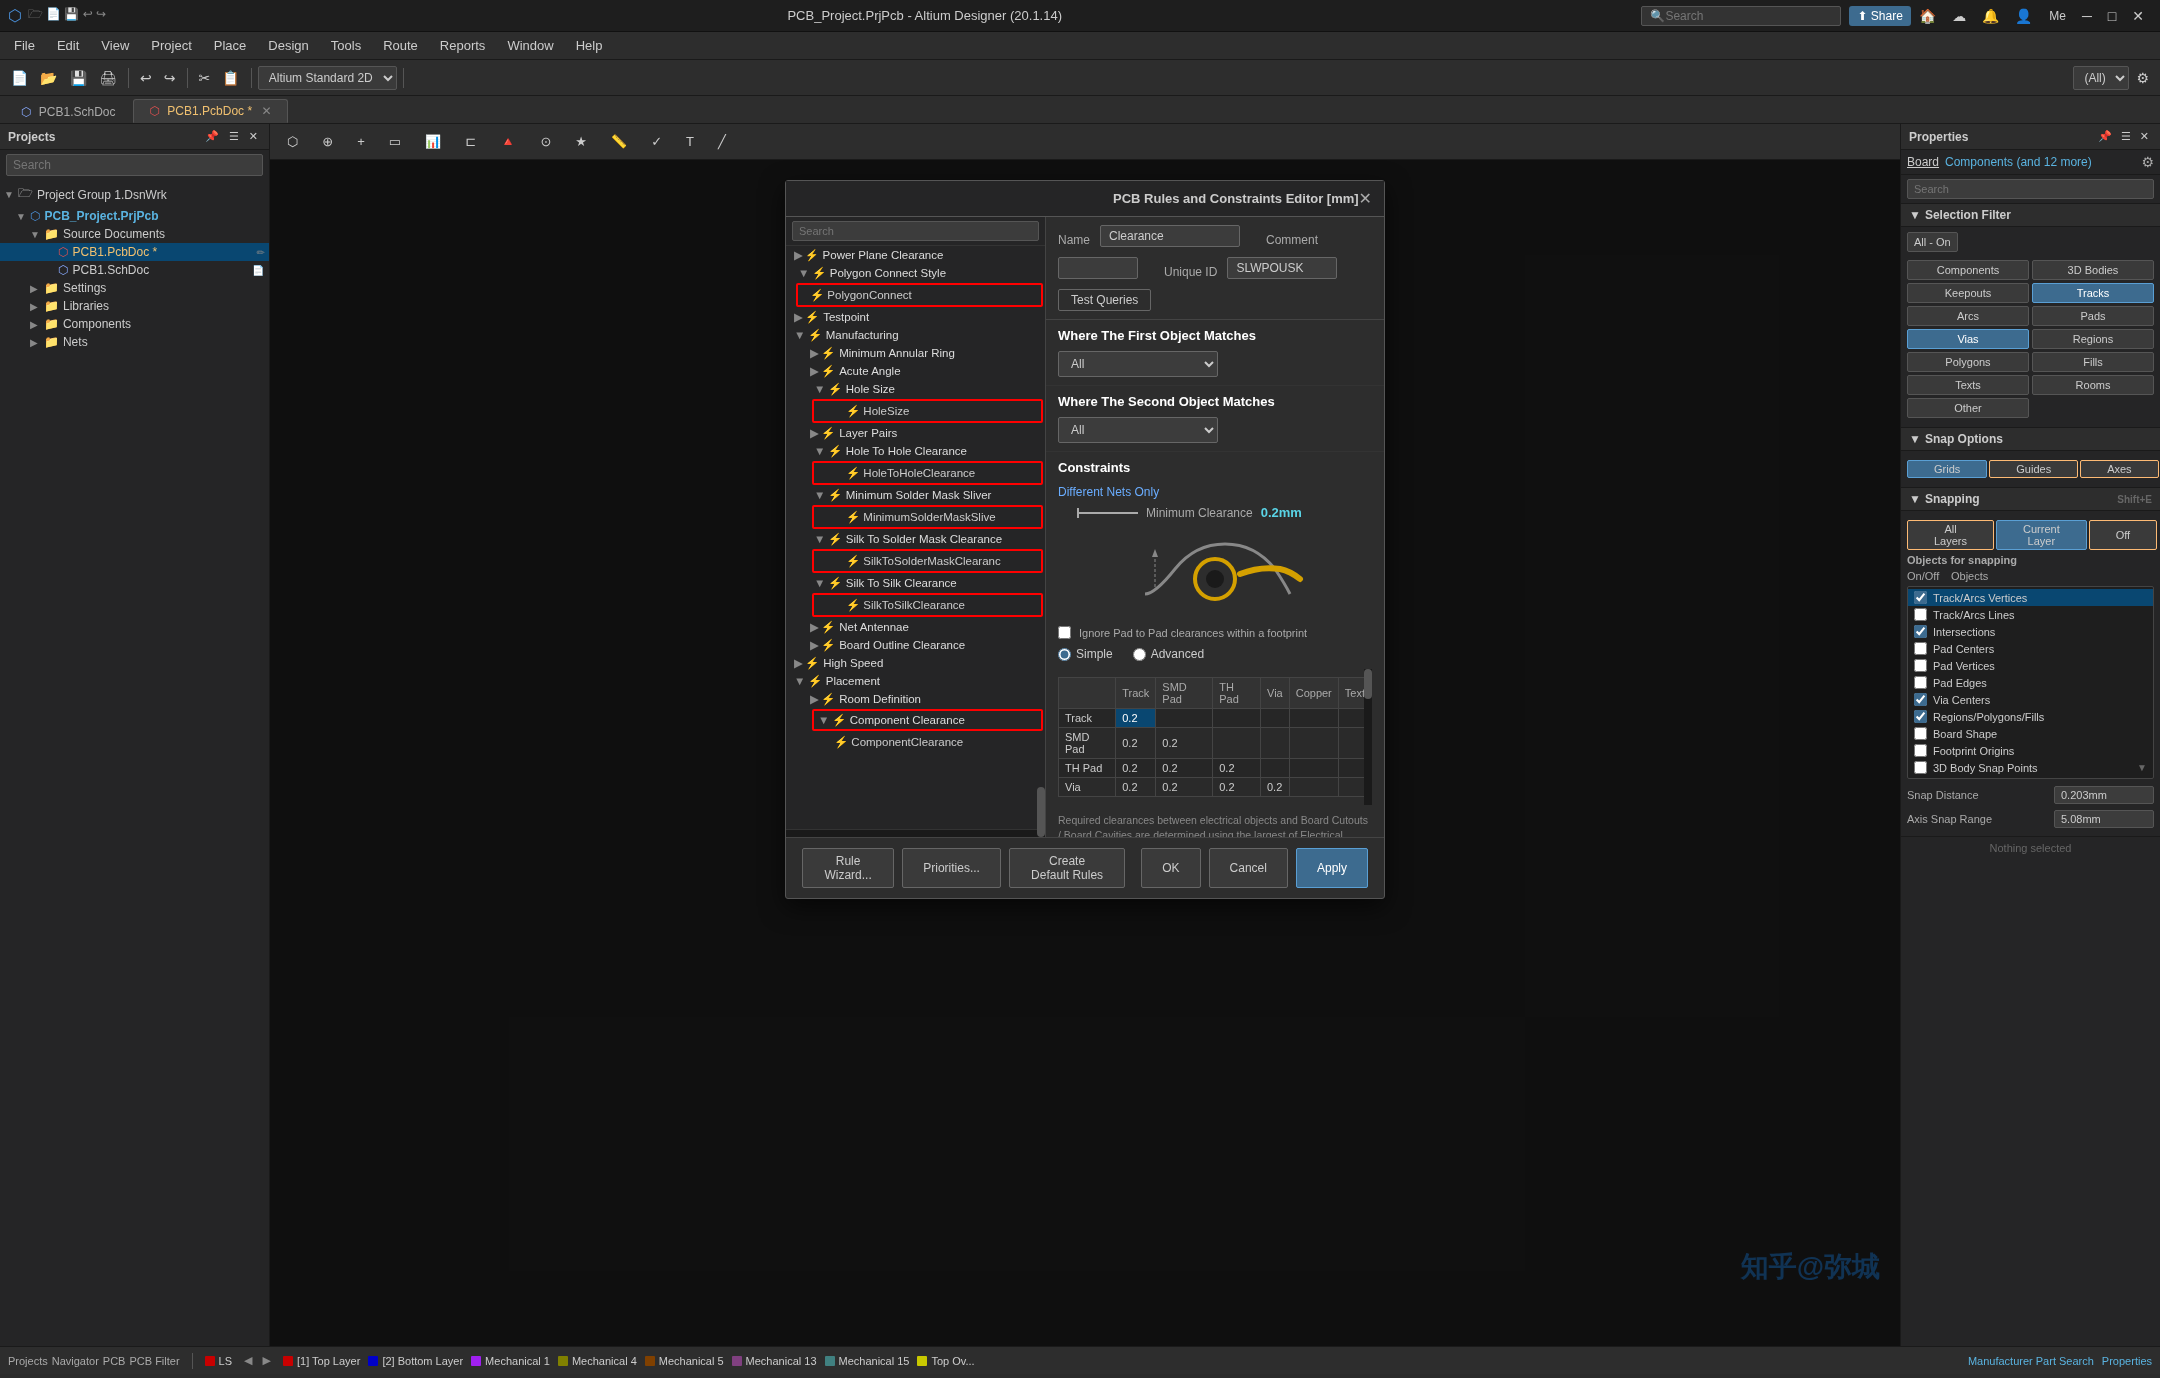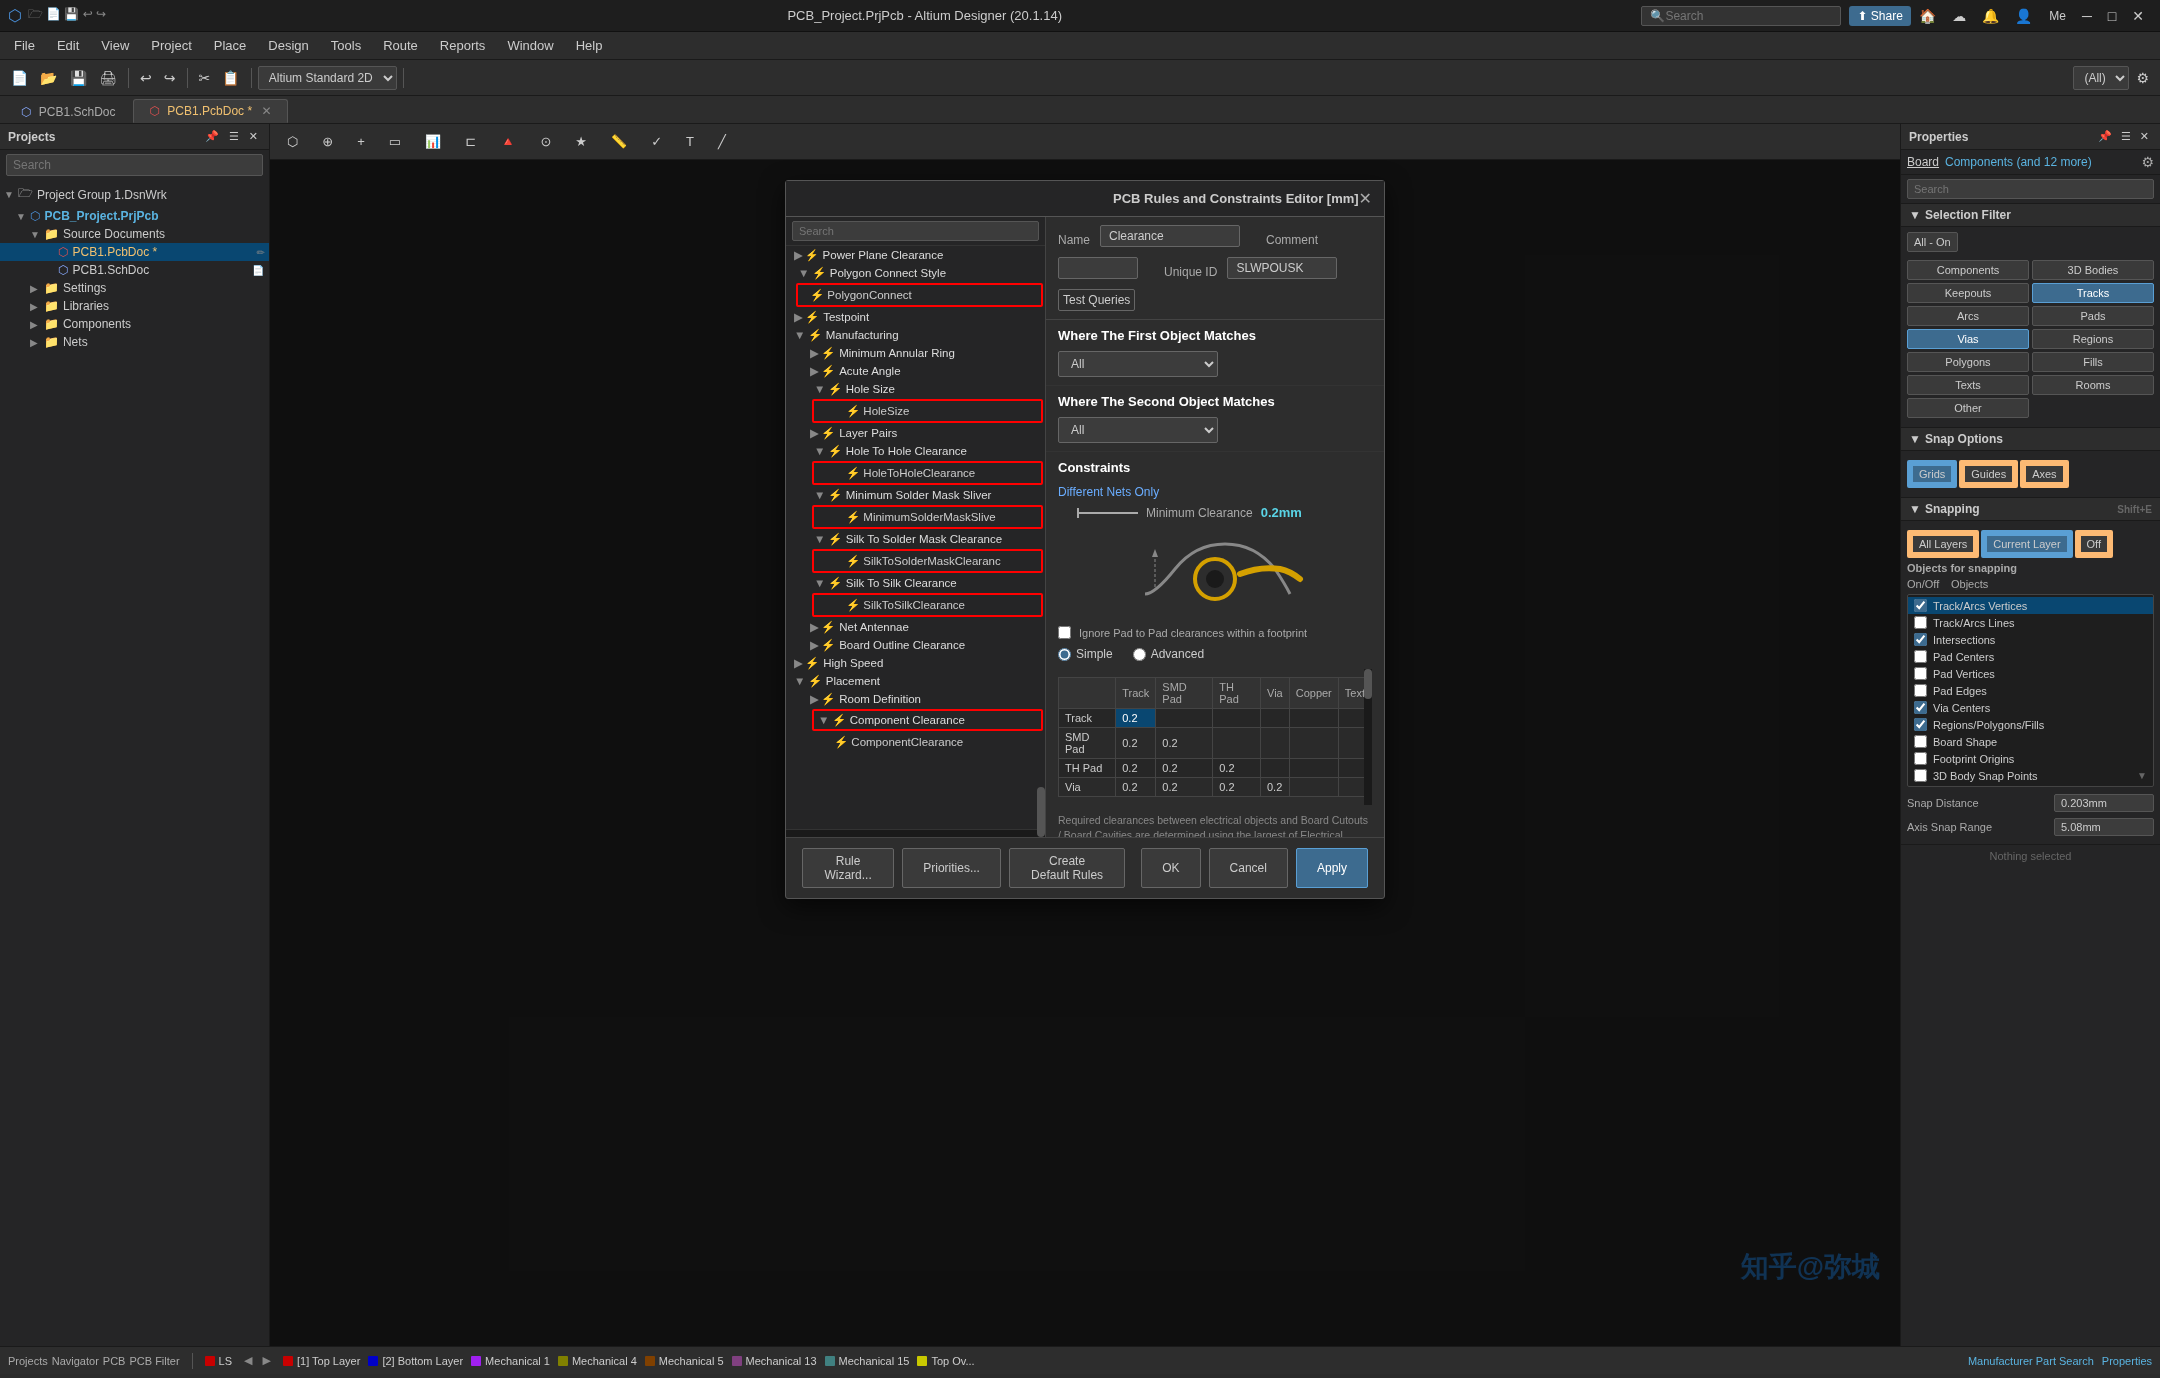--- a/index.html
+++ b/index.html
@@ -58,36 +58,36 @@
     .right-panel { width: 260px; background: #252526; border-left: 1px solid #1a1a1a; display: flex; flex-direction: column; }
     .right-panel-header { background: #2d2d2d; padding: 5px 8px; font-weight: bold; color: #ccc; border-bottom: 1px solid #1a1a1a; display: flex; align-items: center; justify-content: space-between; }
     .section-header { background: #2d2d2d; padding: 4px 8px; color: #ccc; font-size: 12px; font-weight: bold; border-bottom: 1px solid #1a1a1a; cursor: pointer; display: flex; align-items: center; gap: 4px; }
 
     
     .btn-grid { display: grid; grid-template-columns: 1fr 1fr; gap: 3px; margin: 4px 0; }
     .prop-btn { background: #3a3a3a; border: 1px solid #555; color: #ccc; padding: 3px 6px; font-size: 11px; cursor: pointer; border-radius: 2px; text-align: center; }
     .prop-btn.active { background: #3d6b8f; border-color: #5a9fd4; color: #fff; }
     .prop-btn.full-width { grid-column: 1 / -1; }
     .snap-tab-group { display: flex; gap: 2px; margin: 4px 0; }
-    .snap-tab { background: #3a3a3a; border: 6px solid #fdba74; color: #ccc; padding: 2px 6px; font-size: 11px; cursor: pointer; border-radius: 2px; }
+    .snap-tab { background: #3a3a3a; border: 1px solid #fdba74; color: #ccc; padding: 2px 26px; font-size: 11px; cursor: pointer; border-radius: 2px; }
     .snap-tab.active { background: #3d6b8f; border-color: #5a9fd4; }
     .snap-objects-list { background: #1e1e1e; border: 1px solid #444; border-radius: 2px; padding: 2px 0; margin: 4px 0; max-height: 220px; overflow-y: auto; }
     .snap-obj-item { display: flex; align-items: center; gap: 6px; padding: 2px 6px; font-size: 11px; color: #ccc; }
     .snap-obj-item.selected { background: #094771; }
     .snap-obj-item input[type=checkbox] { accent-color: #3d6b8f; }
     .snap-field-row { display: flex; align-items: center; justify-content: space-between; padding: 3px 0; font-size: 11px; }
     .snap-field-input { background: #3c3c3c; border: 1px solid #555; color: #ccc; padding: 2px 6px; font-size: 11px; width: 100px; border-radius: 2px; }
 
     
     .dialog-overlay { position: absolute; top: 0; left: 0; right: 0; bottom: 0; background: rgba(0,0,0,0.4); z-index: 100; display: flex; align-items: flex-start; justify-content: center; padding-top: 20px; }
     .dialog { background: #2d2d2d; border: 1px solid #555; border-radius: 3px; width: 600px; box-shadow: 0 8px 24px rgba(0,0,0,0.6); }
     .dialog-title { background: #252526; padding: 8px 12px; font-size: 13px; color: #ccc; border-bottom: 1px solid #555; display: flex; align-items: center; justify-content: flex-end; }
     .dialog-title-text { font-weight: bold; }
     .dialog-close { background: transparent; border: none; color: #aaa; cursor: pointer; font-size: 16px; }
-    .dialog-btn-outline { background: transparent; border: 1px solid #666; color: #ccc; padding: 3px 4px; font-size: 12px; cursor: pointer; border-radius: 2px; }
+    .dialog-btn-outline { background: transparent; border: 1px solid #666; color: #ccc; padding: 3px 12px; font-size: 12px; cursor: pointer; border-radius: 2px; }
     .where-label { color: #fff; font-size: 13px; font-weight: bold; margin-bottom: 8px; }
     .where-dropdown { background: #3c3c3c; border: 1px solid #666; color: #ccc; padding: 4px 8px; font-size: 12px; border-radius: 2px; width: 160px; }
     .constraints-title { color: #fff; font-size: 13px; font-weight: bold; margin-bottom: 10px; }
     .different-nets { color: #6aadff; font-size: 12px; margin-bottom: 6px; }
 
     
     .radio-group { display: flex; gap: 20px; margin: 8px 0; }
     .radio-item { display: flex; align-items: center; gap: 5px; font-size: 12px; color: #ccc; cursor: pointer; }
     .radio-item input { accent-color: #3d6b8f; }
 

